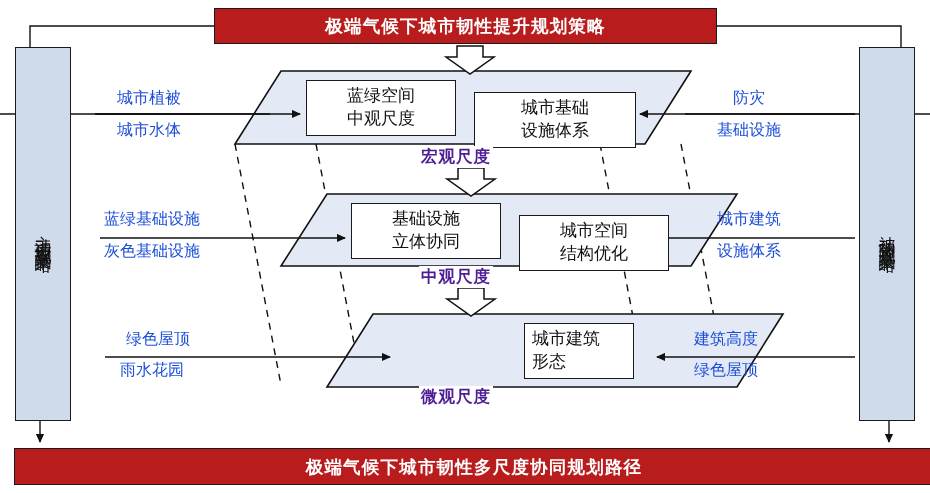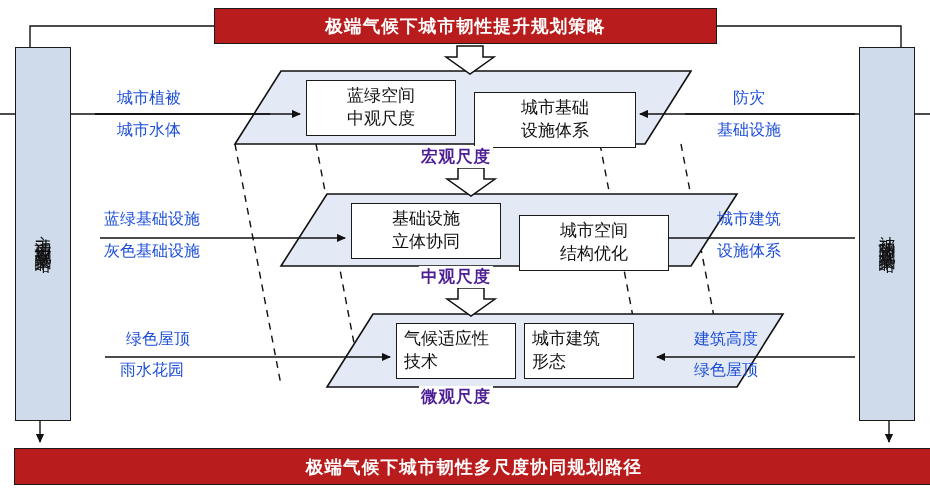--- a/index.html
+++ b/index.html
@@ -186,24 +186,20 @@
   <div class="tierbox ctr" style="left:351px;top:203px;width:150px;height:56px;">
     <span class="ln">基础设施</span>
     <span class="ln">立体协同</span>
   </div>
   <div class="tierbox ctr" style="left:519px;top:215px;width:150px;height:56px;">
     <span class="ln">城市空间</span>
     <span class="ln">结构优化</span>
   </div>
   <div class="scalelabel" style="left:419px;top:266px;">中观尺度</div>
 
-  <div class="tierbox lft" style="left:396px;top:323px;width:120px;height:56px;">
-    <span class="ln">气候适应性</span>
-    <span class="ln">技术</span>
-  </div>
   <div class="tierbox lft" style="left:524px;top:323px;width:110px;height:56px;">
     <span class="ln">城市建筑</span>
     <span class="ln">形态</span>
   </div>
   <div class="scalelabel" style="left:419px;top:386px;">微观尺度</div>
 
   <div class="sidelabel" style="left:117px;top:88px;">城市植被</div>
   <div class="sidelabel" style="left:117px;top:120px;">城市水体</div>
 
   <div class="sidelabel" style="left:104px;top:209px;">蓝绿基础设施</div>

